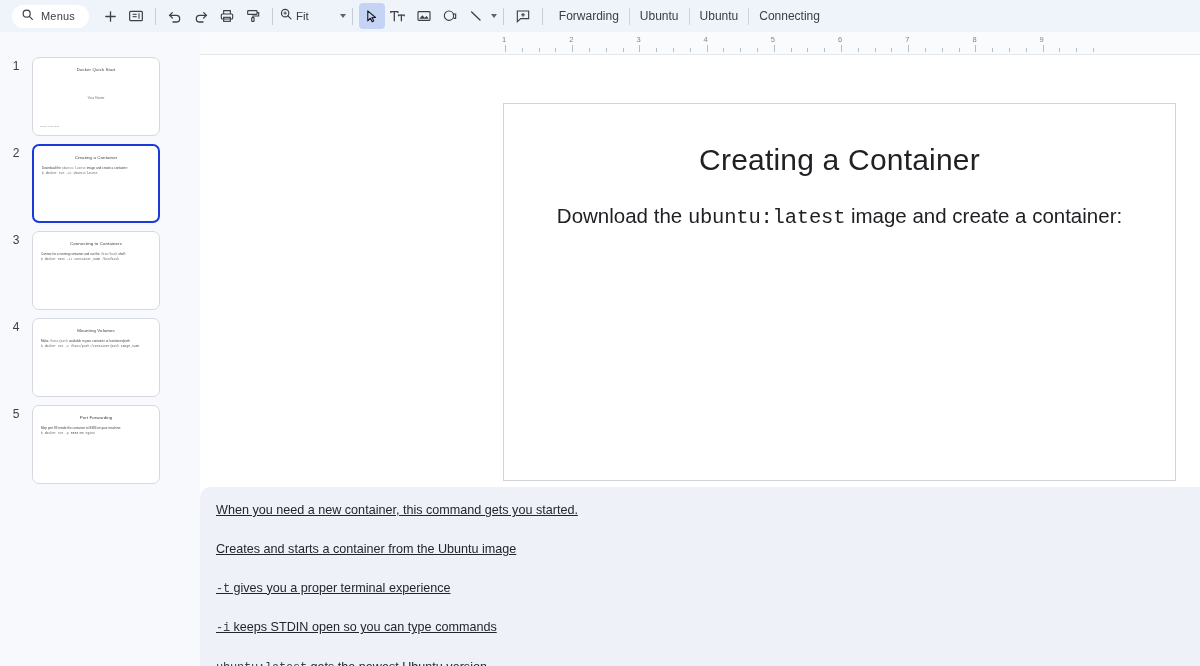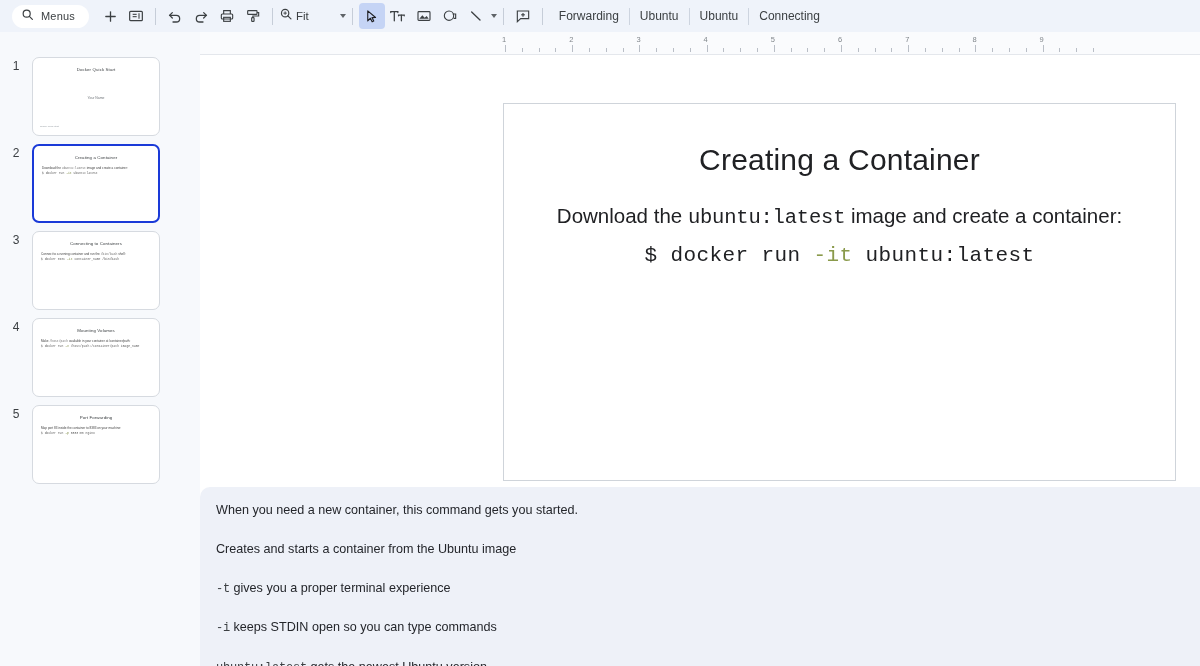--- a/index.html
+++ b/index.html
@@ -144,21 +144,21 @@
   .notes {
     position: absolute; top: 455px; left: 0;
     width: 1000px; height: 179px;
     background: #eef1f8;
     border-top-left-radius: 10px;
     padding: 14px 20px 0 16px;
     overflow: hidden;
   }
   .note-line {
     font-size: 12.6px; color: #24262b; line-height: 1.45;
-    margin-bottom: 20.5px; white-space: nowrap;
+    margin-bottom: 20.5px; white-space: nowrap; text-decoration: underline;
   }
   .note-line .mono { font-size: 12px; color: #3c4043; }
 </style>
 </head>
 <body>
 
 <div id="app">
 
   <div class="toolbar">
 
@@ -432,23 +432,20 @@
         <div class="rnum rnum-v" style="left: -1px; top: 221.6px; width: 12px; text-align: center;">4</div>
         <div class="rnum rnum-v" style="left: -1px; top: 288.8px; width: 12px; text-align: center;">5</div>
       </div>
 
     <div class="canvas">
 
       <div class="slide">
         <div class="slide-title">Creating a Container</div>
         <div class="slide-body">
           <span>Download the </span><span class="mono">ubuntu:latest</span><span> image and create a container:</span>
-          <span class="cmd">
-            <span>$ docker run </span><span class="flag">-it</span><span> ubuntu:latest</span>
-          </span>
         </div>
       </div>
 
       <div class="drag-handle"></div>
     </div>
 
     <div class="notes">
       <div class="note-line">
         <span>When you need a new container, this command gets you started.</span>
       </div>

